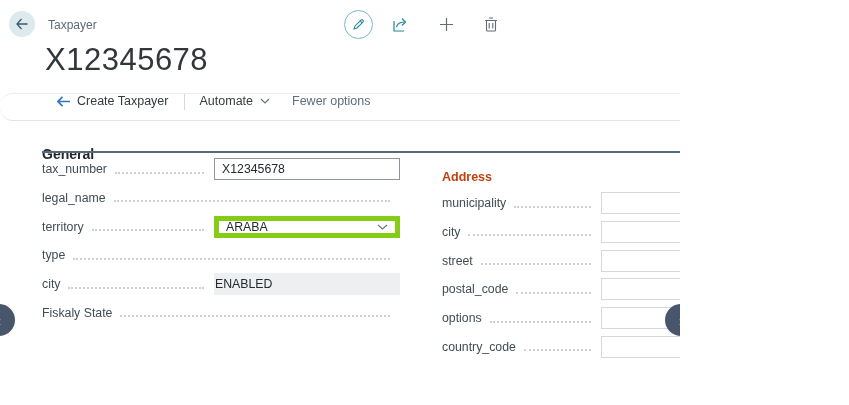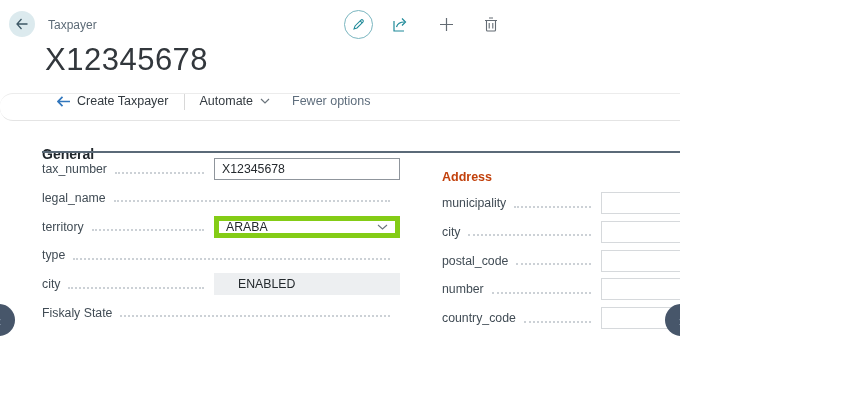--- a/index.html
+++ b/index.html
@@ -43,21 +43,21 @@
   .col-right { left:442px; top:192px; width:346px; }
   .group-heading { position:absolute; left:442px; top:170px; font-size:12.5px; font-weight:bold; color:#c2410c; }
   .frow { display:flex; align-items:center; height:22px; margin-bottom:6.8px; }
   .flabel { font-size:12.3px; color:#414c55; white-space:nowrap; }
   .dots { flex:1; height:9px; border-bottom:2px dotted #ccd1d6; margin:0 10px 0 8px; }
   .ctl { width:186px; height:22px; flex:0 0 186px; font-family:inherit; font-size:12.3px; color:#24292d; }
   input.ctl { border:1px solid #8f959c; padding:0 7px; background:#fff; }
   .col-right input.ctl { border:1px solid #d6d9dc; flex-basis:187px; width:187px; }
   .combo { border:5px solid #84cc16; background:#fff; display:flex; align-items:center;
     justify-content:space-between; padding:0 7px; cursor:pointer; }
-  .readonly { background:#edeff1; border:none; display:flex; align-items:center; padding:0 24px; }
+  .readonly { background:#edeff1; border:none; display:flex; align-items:center; padding:0 1px; }
 
   
   .paddle { position:absolute; top:304px; width:32px; height:32px; border-radius:50%;
     background:#47566a; color:#93a1b3; display:flex; align-items:center; justify-content:center;
     font-size:15px; cursor:pointer; border:none; }
   .paddle-left { left:-17px; }
   .paddle-right { right:-17px; }
 
   svg { display:block; }
 </style>
@@ -204,26 +204,31 @@
       <span class="flabel">municipality</span>
       <span class="dots"></span>
       <input class="ctl" type="text" value="" style="">
     </div>
     <div class="frow">
       <span class="flabel">city</span>
       <span class="dots"></span>
       <input class="ctl" type="text" value="" style="">
     </div>
     <div class="frow">
+      <span class="flabel">street</span>
+      <span class="dots"></span>
+      <input class="ctl" type="text" value="" style="">
+    </div>
+    <div class="frow">
       <span class="flabel">postal_code</span>
       <span class="dots"></span>
       <input class="ctl" type="text" value="" style="">
     </div>
     <div class="frow">
-      <span class="flabel">number</span>
+      <span class="flabel">options</span>
       <span class="dots"></span>
       <input class="ctl" type="text" value="" style="">
     </div>
     <div class="frow">
       <span class="flabel">country_code</span>
       <span class="dots"></span>
       <input class="ctl" type="text" value="" style="">
     </div>
   </div>
 

